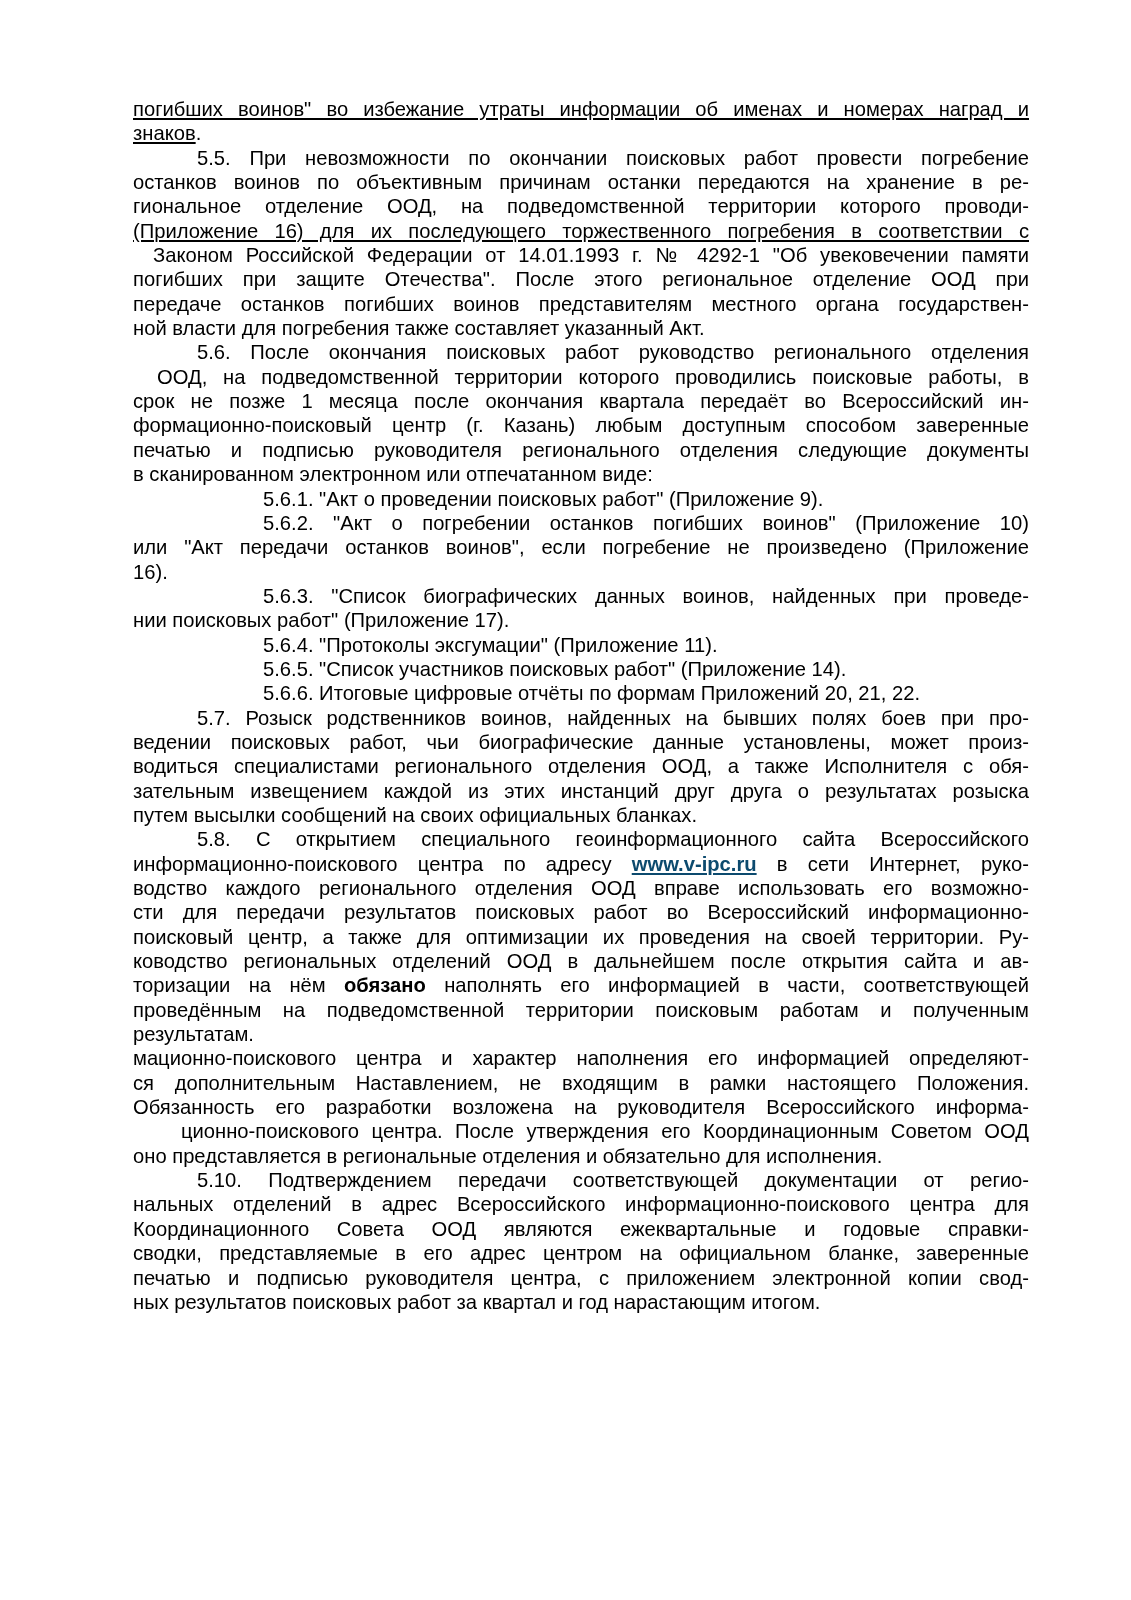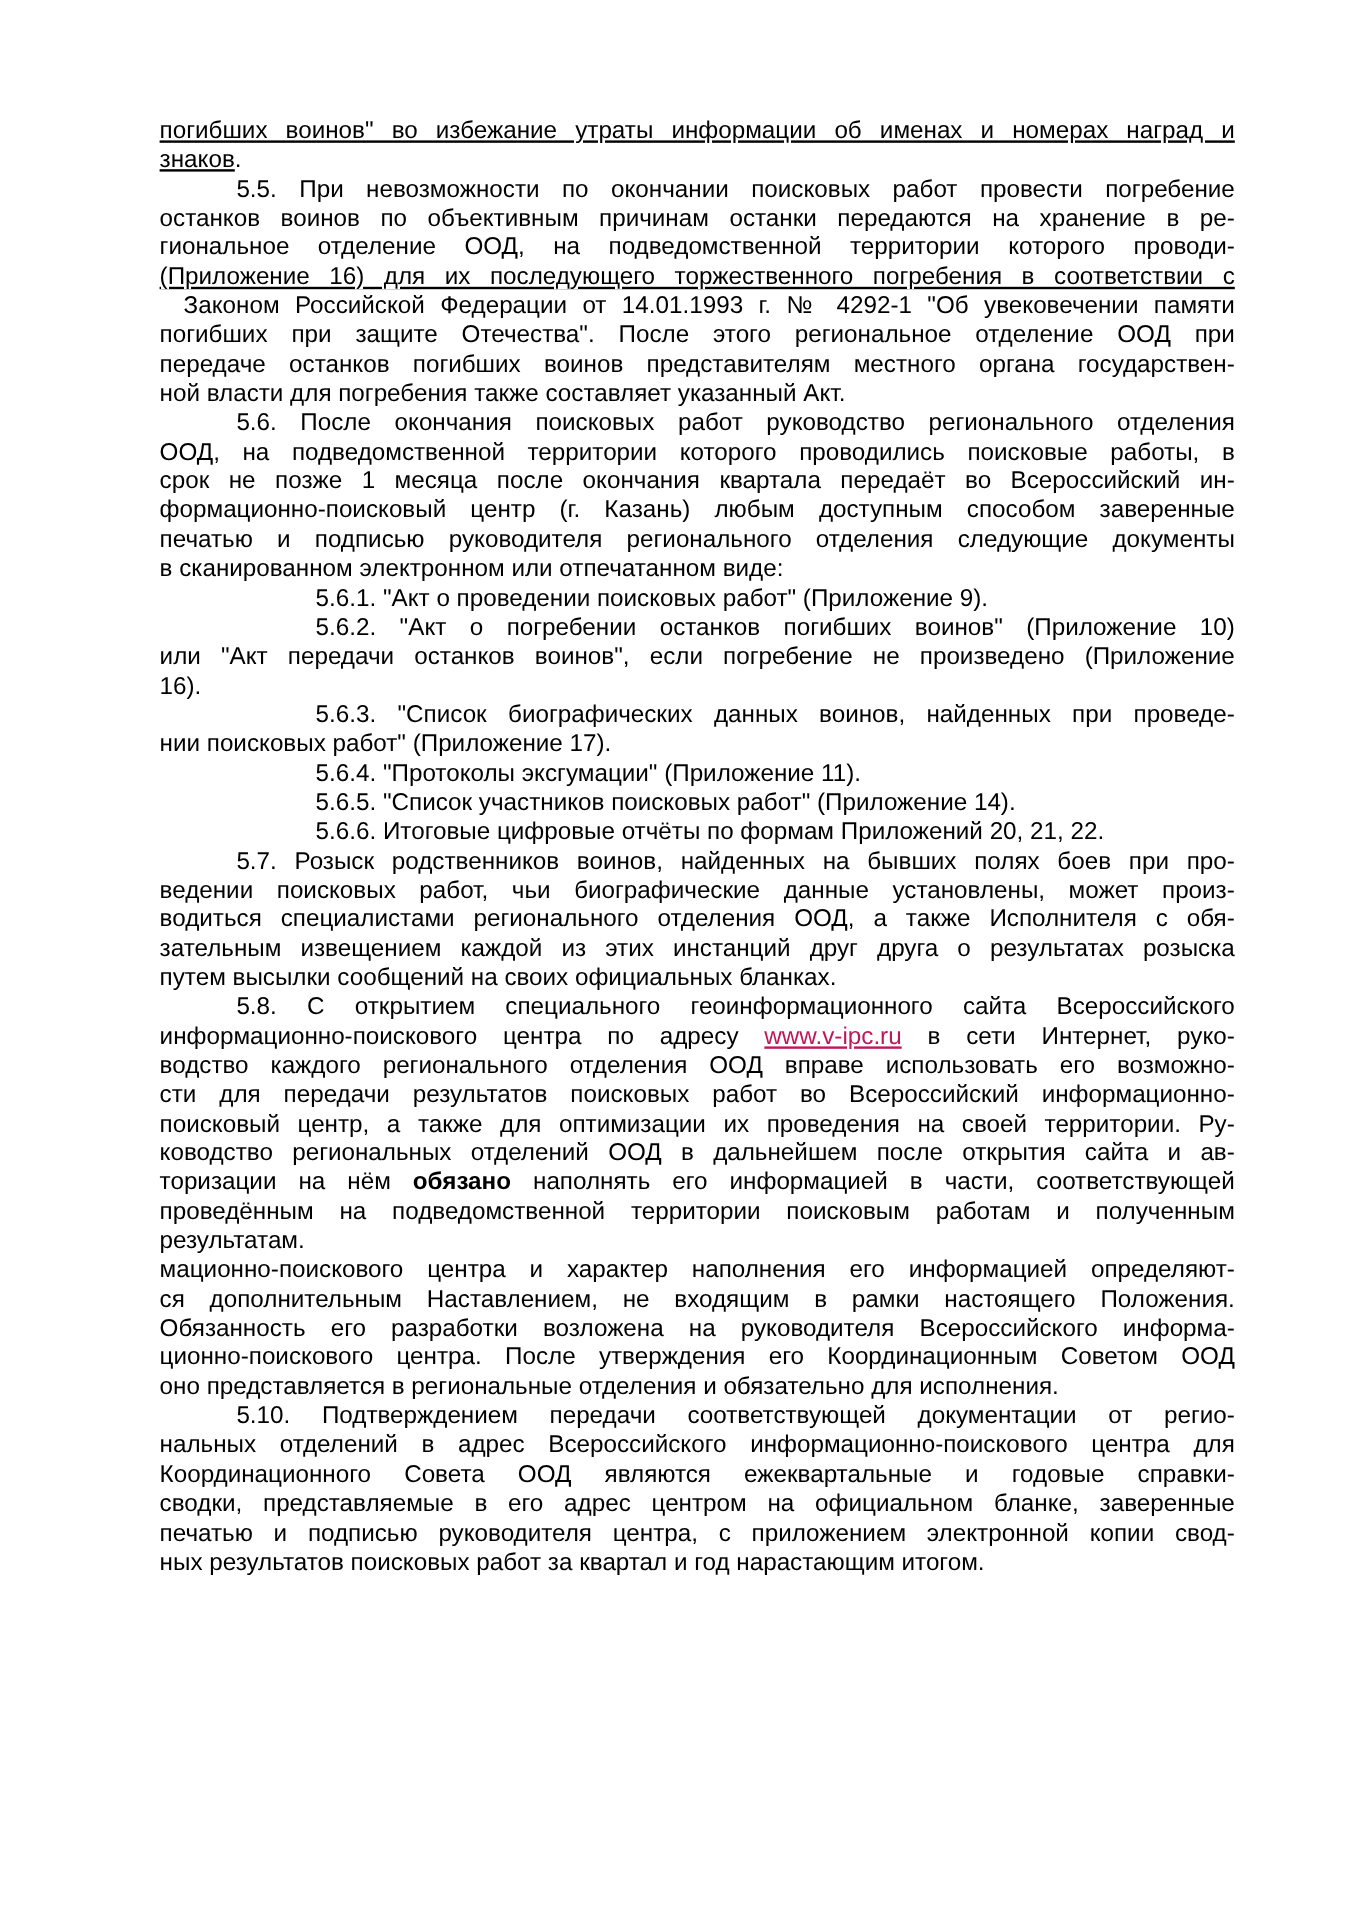--- a/index.html
+++ b/index.html
@@ -8,21 +8,21 @@
     position: absolute; left: 133px; top: 97px; width: 896px;
     font-family: "Liberation Sans", sans-serif;
     font-size: 20.2px; line-height: 24.35px; color: #000;
   }
   .ln { display: block; white-space: nowrap; text-align: justify; text-align-last: justify; height: 24.35px; overflow: visible; }
   .ln.last { text-align-last: left; }
   .i1 { padding-left: 64px; }
   .i2 { padding-left: 130px; }
   .u { text-decoration: underline; }
   .b { font-weight: bold; }
-  .link { color: #be185d; font-weight: normal; text-decoration: underline; }
+  .link { color: #0c4a6e; font-weight: bold; text-decoration: underline; }
 </style>
 </head>
 <body>
 
 <div class="page">
 
   <div>
     <span class="ln u" style="white-space: nowrap; word-spacing: 0px;">погибших воинов" во избежание утраты информации об именах и номерах наград и</span>
     <span class="ln last"><span class="u">знаков</span><span>.</span></span>
   </div>
@@ -33,21 +33,21 @@
     <span class="ln" style="white-space: nowrap; word-spacing: 0px;">гиональное отделение ООД, на подведомственной территории которого проводи-</span>
     <span class="ln" style="white-space: nowrap; word-spacing: 0px; text-decoration: underline;">(Приложение 16) для их последующего торжественного погребения в соответствии с</span>
     <span class="ln" style="white-space: nowrap; word-spacing: 0px; margin-left: 20px;">Законом Российской Федерации от 14.01.1993 г. № 4292-1 "Об увековечении памяти</span>
     <span class="ln" style="white-space: nowrap; word-spacing: 0px;">погибших при защите Отечества". После этого региональное отделение ООД при</span>
     <span class="ln" style="white-space: nowrap; word-spacing: 0px;">передаче останков погибших воинов представителям местного органа государствен-</span>
     <span class="ln last">ной власти для погребения также составляет указанный Акт.</span>
   </div>
 
   <div>
     <span class="ln i1" style="white-space: nowrap; word-spacing: 0px;">5.6. После окончания поисковых работ руководство регионального отделения</span>
-    <span class="ln" style="white-space: nowrap; word-spacing: 0px;">ООД, на подведомственной территории которого проводились поисковые работы, в</span>
+    <span class="ln" style="white-space: nowrap; word-spacing: 0px; margin-left: 24px;">ООД, на подведомственной территории которого проводились поисковые работы, в</span>
     <span class="ln" style="white-space: nowrap; word-spacing: 0px;">срок не позже 1 месяца после окончания квартала передаёт во Всероссийский ин-</span>
     <span class="ln" style="white-space: nowrap; word-spacing: 0px;">формационно-поисковый центр (г. Казань) любым доступным способом заверенные</span>
     <span class="ln" style="white-space: nowrap; word-spacing: 0px;">печатью и подписью руководителя регионального отделения следующие документы</span>
     <span class="ln last">в сканированном электронном или отпечатанном виде:</span>
 
     <div>
       <span class="ln i2 last">5.6.1. "Акт о проведении поисковых работ" (Приложение 9).</span>
     </div>
     <div>
       <span class="ln i2" style="white-space: nowrap; word-spacing: 0px;">5.6.2. "Акт о погребении останков погибших воинов" (Приложение 10)</span>
@@ -86,21 +86,21 @@
     <span class="ln" style="white-space: nowrap; word-spacing: 0px;">ководство региональных отделений ООД в дальнейшем после открытия сайта и ав-</span>
     <span class="ln" style="white-space: nowrap; word-spacing: 0px;"><span>торизации на нём </span><span class="b">обязано</span><span> наполнять его информацией в части, соответствующей</span></span>
     <span class="ln" style="white-space: nowrap; word-spacing: 0px;">проведённым на подведомственной территории поисковым работам и полученным</span>
     <span class="ln last">результатам.</span>
   </div>
 
   <div>
     <span class="ln" style="white-space: nowrap; word-spacing: 0px;">мационно-поискового центра и характер наполнения его информацией определяют-</span>
     <span class="ln" style="white-space: nowrap; word-spacing: 0px;">ся дополнительным Наставлением, не входящим в рамки настоящего Положения.</span>
     <span class="ln" style="white-space: nowrap; word-spacing: 0px;">Обязанность его разработки возложена на руководителя Всероссийского информа-</span>
-    <span class="ln" style="white-space: nowrap; word-spacing: 0px;">ционно-поискового центра. После утверждения его Координационным Советом ООД</span>
+    <span class="ln" style="white-space: nowrap; word-spacing: 0px; margin-left: 48px;">ционно-поискового центра. После утверждения его Координационным Советом ООД</span>
     <span class="ln last">оно представляется в региональные отделения и обязательно для исполнения.</span>
   </div>
 
   <div>
     <span class="ln i1" style="white-space: nowrap; word-spacing: 0px;">5.10. Подтверждением передачи соответствующей документации от регио-</span>
     <span class="ln" style="white-space: nowrap; word-spacing: 0px;">нальных отделений в адрес Всероссийского информационно-поискового центра для</span>
     <span class="ln" style="white-space: nowrap; word-spacing: 0px;">Координационного Совета ООД являются ежеквартальные и годовые справки-</span>
     <span class="ln" style="white-space: nowrap; word-spacing: 0px;">сводки, представляемые в его адрес центром на официальном бланке, заверенные</span>
     <span class="ln" style="white-space: nowrap; word-spacing: 0px;">печатью и подписью руководителя центра, с приложением электронной копии свод-</span>
     <span class="ln last">ных результатов поисковых работ за квартал и год нарастающим итогом.</span>

